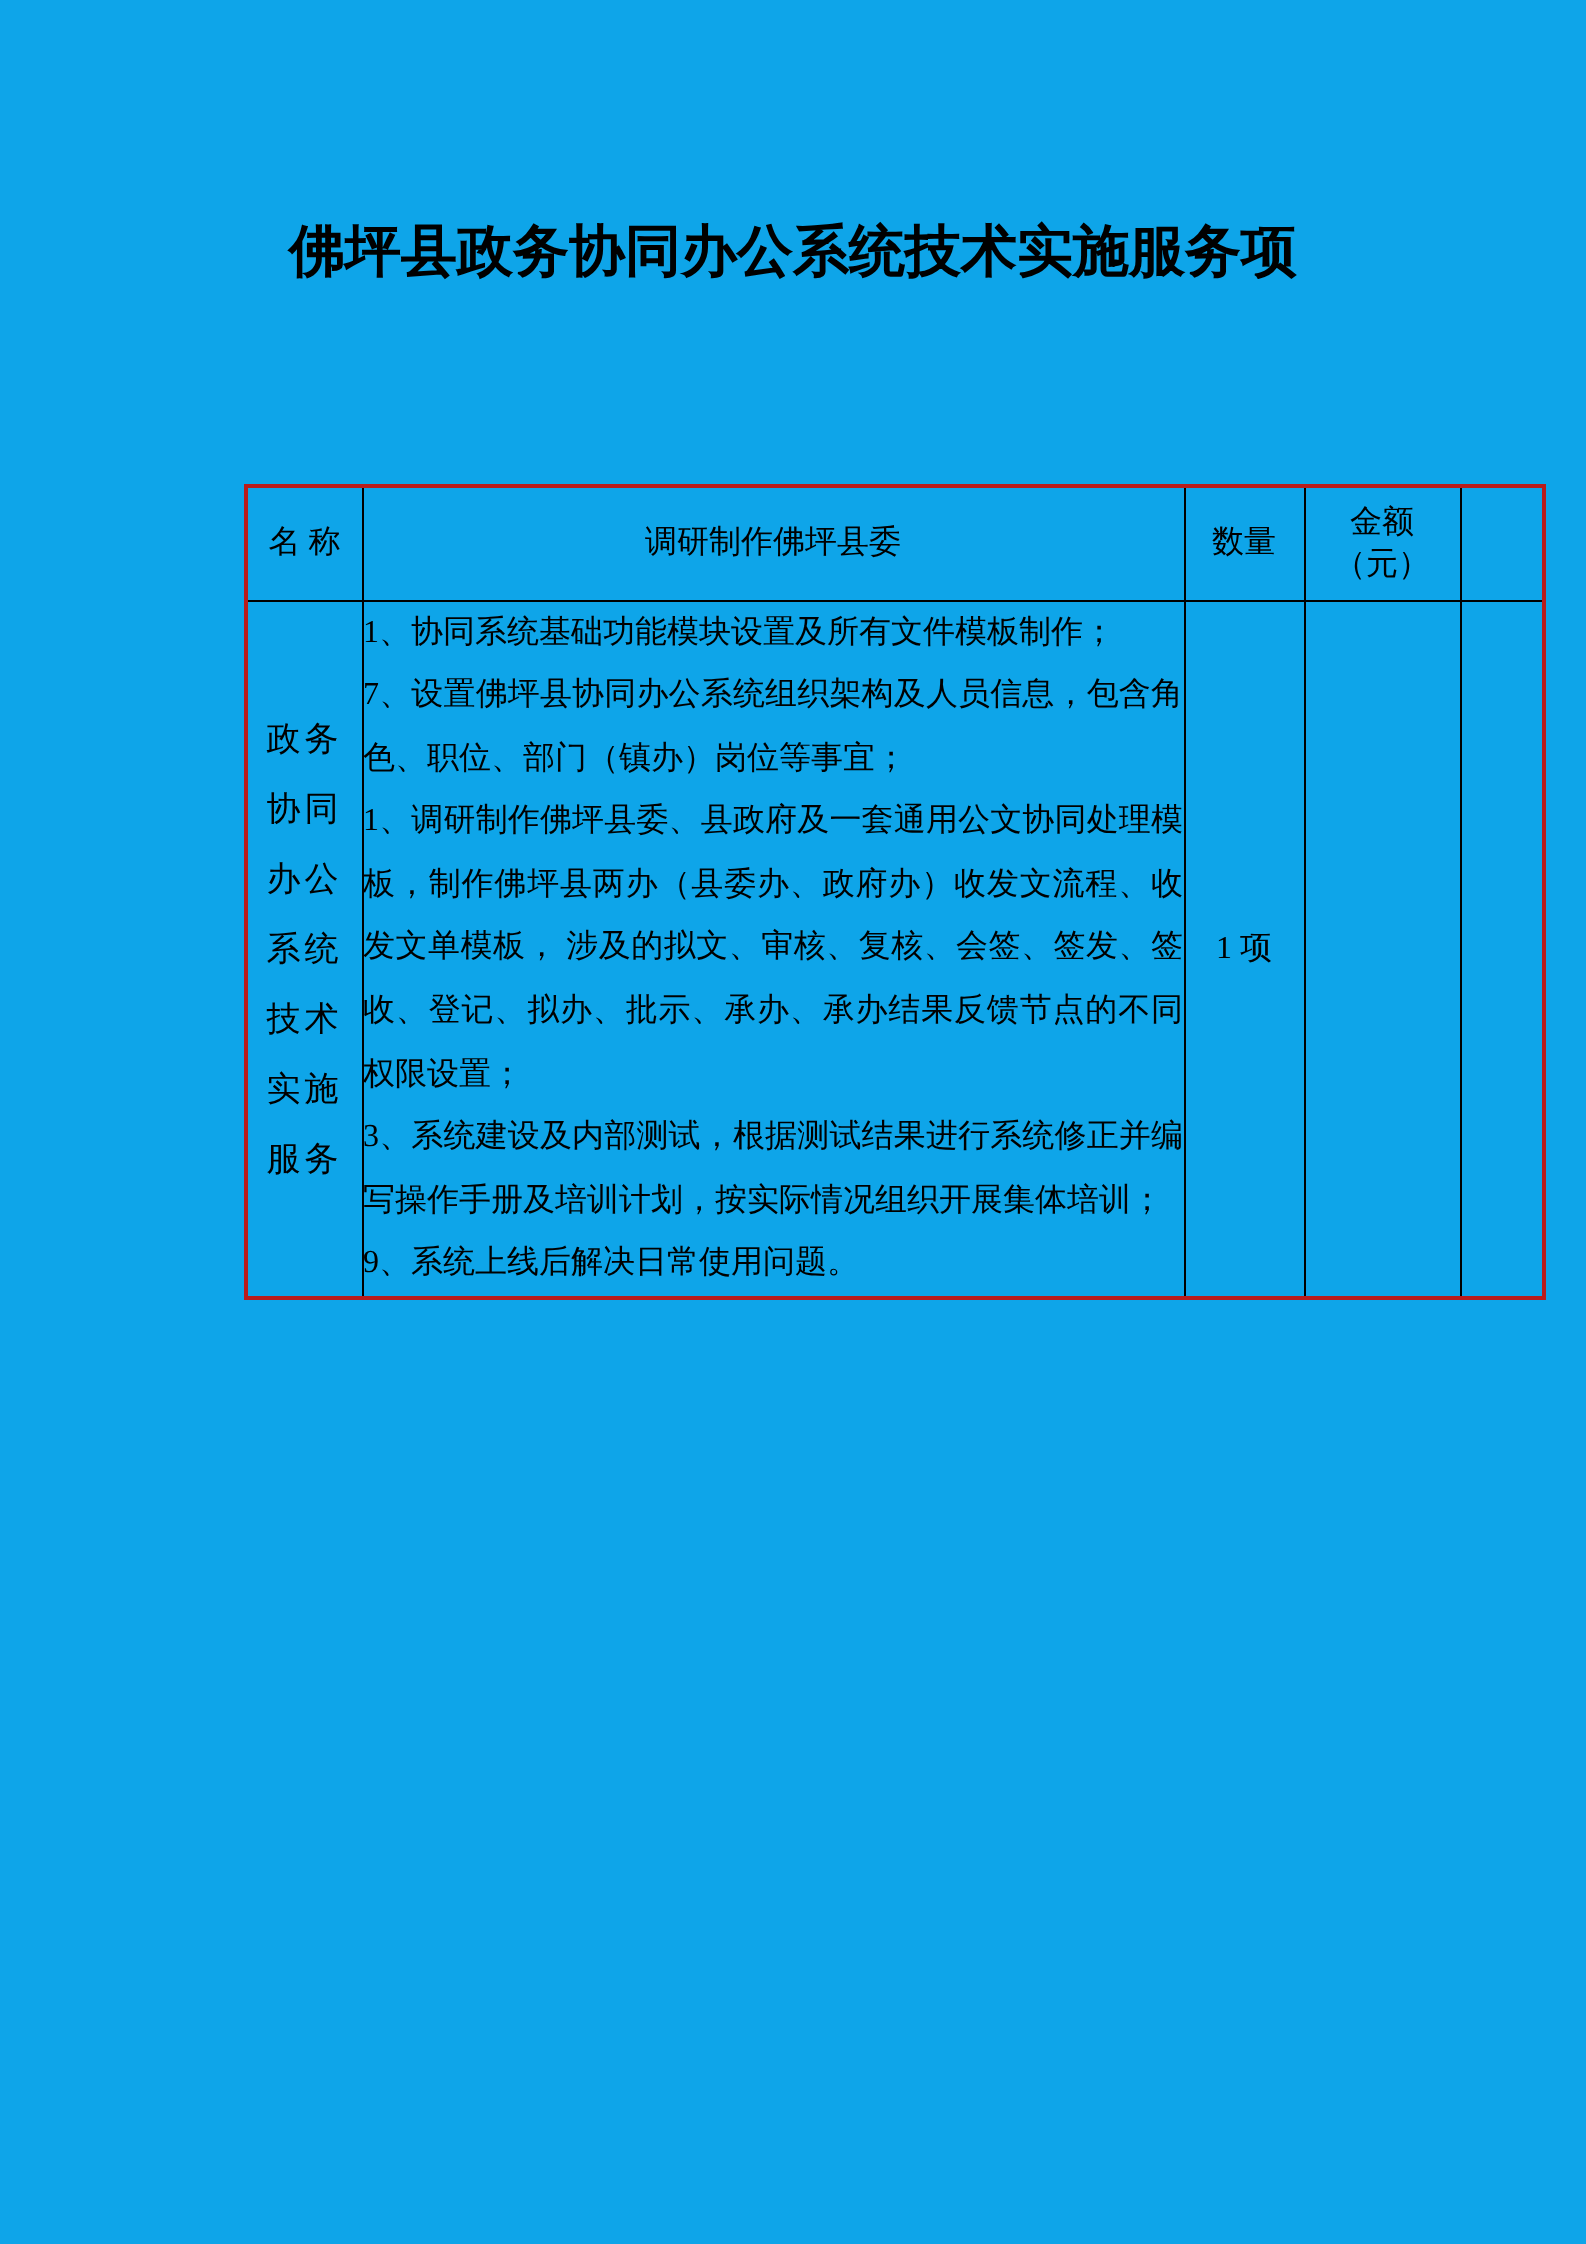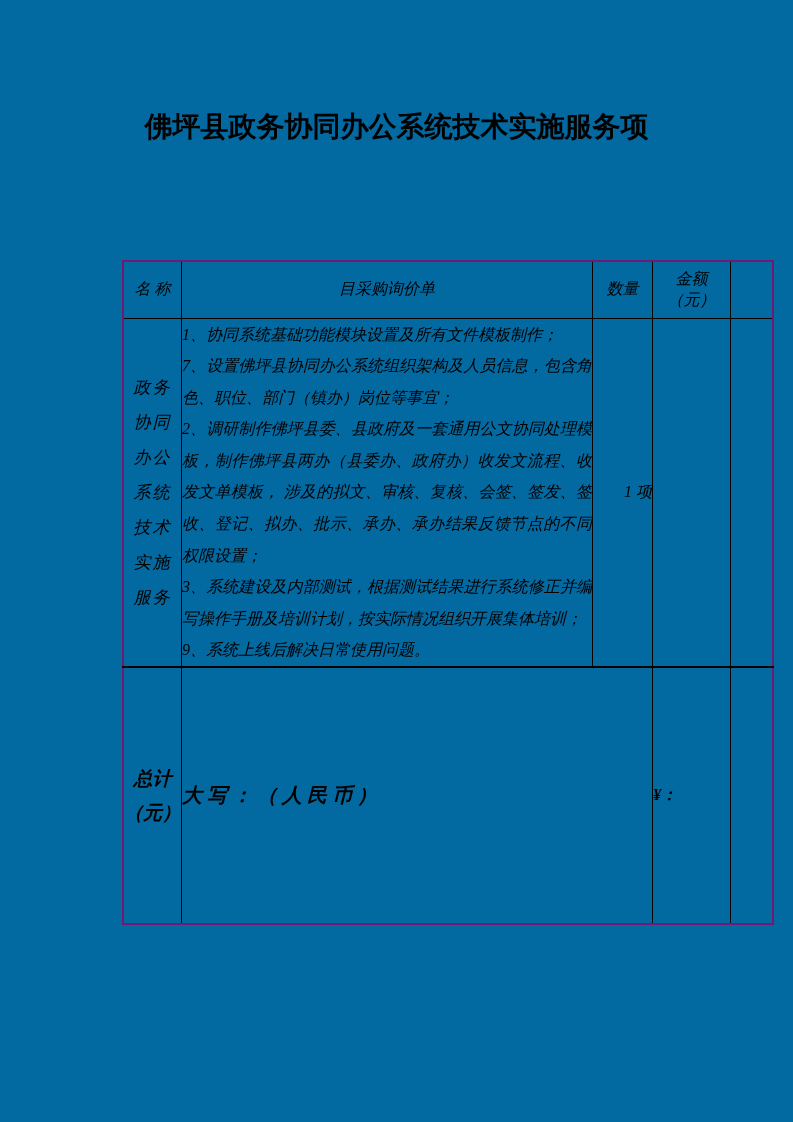--- a/index.html
+++ b/index.html
@@ -6,39 +6,38 @@
   html, body { background: #e8e8e8; }
   body {
     width: 793px; height: 1122px;
     position: relative;
     font-family: "Liberation Serif", "DejaVu Serif", serif;
     color: #000;
   }
   .page {
     position: absolute; left: 0; top: 0;
     width: 793px; height: 1122px;
-    background: #0369a1;
+    background: #0ea5e9;
     overflow: hidden;
   }
   .doc-title {
     padding-top: 94px;
     text-align: center;
     font-weight: bold;
     font-size: 28px;
     letter-spacing: 0px;
   }
   .title-line { height: 66px; line-height: 66px; white-space: nowrap; }
 
   table.doc-table {
     position: absolute;
-    left: 122px; top: 260px;
+    left: 122px; top: 242px;
     border-collapse: collapse;
     table-layout: fixed;
-    border: 2px solid #701a75;
-    font-style: italic;
+    border: 2px solid #b91c1c;
   }
   .doc-table td {
     border: 1px solid #000;
     padding: 0;
     vertical-align: middle;
     overflow: hidden;
   }
   tr.header-row td {
     height: 57px;
     text-align: center;
@@ -57,21 +56,21 @@
   }
   .content-cell {
     vertical-align: top;
     padding: 5px 6px 0 10px;
     font-size: 16px;
     line-height: 31.6px;
     text-align: justify;
   }
   .content-cell .item { margin: 0; }
   .qty-cell {
-    text-align: right;
+    text-align: center;
     padding-left: 3px;
     font-size: 16px;
   }
   tr.total-row td {
     border-top: 2px solid #000;
     height: 257px;
   }
   .total-label-cell {
     text-align: center;
     font-weight: bold;
@@ -107,51 +106,38 @@
       <col style="width:58px">
       <col style="width:411px">
       <col style="width:60px">
       <col style="width:78px">
       <col style="width:42px">
     </colgroup>
 
     <tbody>
         <tr class="header-row">
       <td>名 称</td>
-      <td>目采购询价单</td>
+      <td>调研制作佛坪县委</td>
       <td>数量</td>
       <td>金额（元）</td>
       <td></td>
     </tr>
 
     <tr class="service-row">
       <td class="name-cell">
         <div class="vertical-name">政务协同办公系统技术实施服务</div>
       </td>
       <td class="content-cell">
         <div class="item">1、协同系统基础功能模块设置及所有文件模板制作；</div>
         <div class="item">7、设置佛坪县协同办公系统组织架构及人员信息，包含角色、职位、部门（镇办）岗位等事宜；</div>
-        <div class="item">2、调研制作佛坪县委、县政府及一套通用公文协同处理模板，制作佛坪县两办（县委办、政府办）收发文流程、收发文单模板， 涉及的拟文、审核、复核、会签、签发、签收、登记、拟办、批示、承办、承办结果反馈节点的不同权限设置；</div>
+        <div class="item">1、调研制作佛坪县委、县政府及一套通用公文协同处理模板，制作佛坪县两办（县委办、政府办）收发文流程、收发文单模板， 涉及的拟文、审核、复核、会签、签发、签收、登记、拟办、批示、承办、承办结果反馈节点的不同权限设置；</div>
         <div class="item">3、系统建设及内部测试，根据测试结果进行系统修正并编写操作手册及培训计划，按实际情况组织开展集体培训；</div>
         <div class="item">9、系统上线后解决日常使用问题。</div>
       </td>
       <td class="qty-cell">1 项</td>
       <td></td>
       <td></td>
     </tr>
 
-    <tr class="total-row">
-      <td class="total-label-cell">
-        <div>总计</div>
-        <div>（元）</div>
-      </td>
-      <td class="words-cell" colspan="2">
-        <span>大写：（人民币）</span>
-      </td>
-      <td class="total-amount-cell">
-        <span>¥：</span>
-      </td>
-      <td></td>
-    </tr>
   </tbody>
     </table>
 
 </div>
 
 </body></html>

